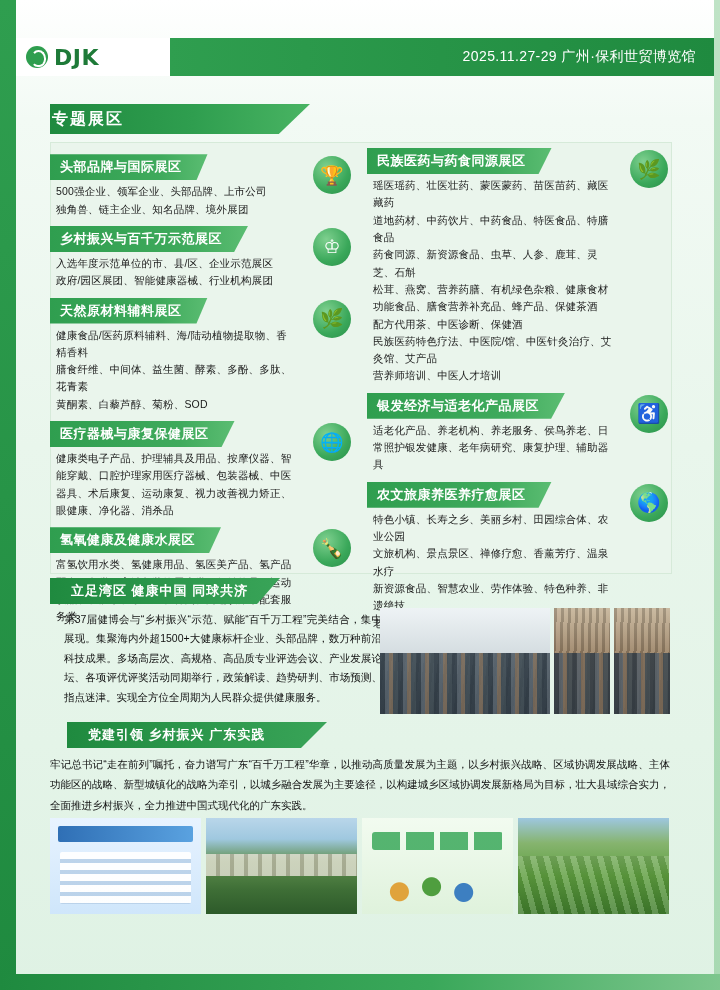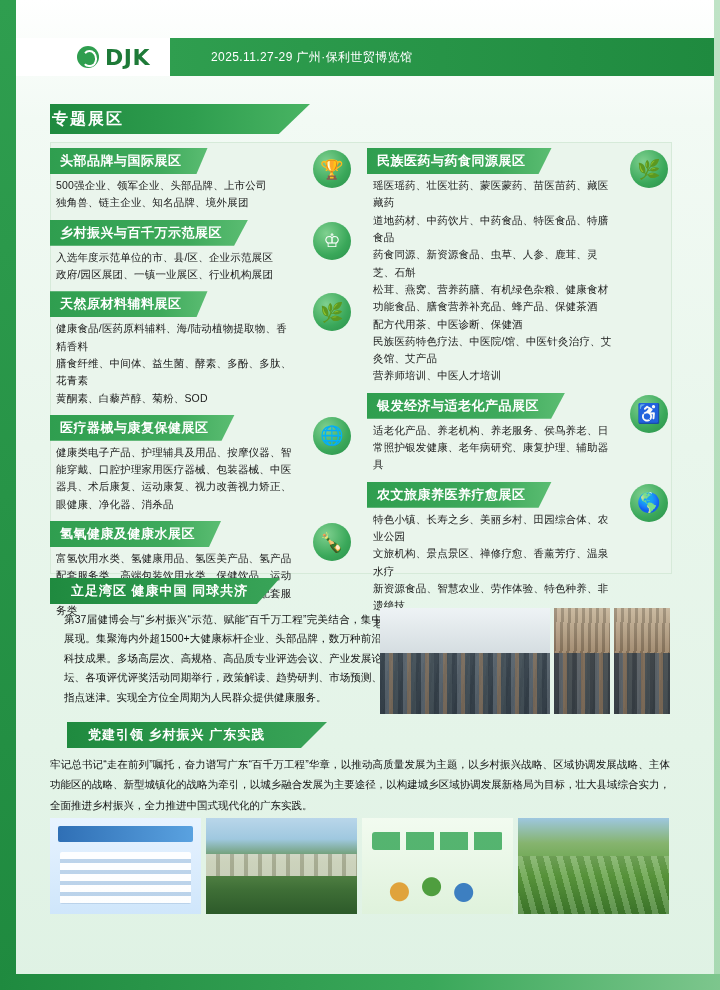--- a/index.html
+++ b/index.html
@@ -40,23 +40,22 @@
     height: 38px;
     background: linear-gradient(90deg, #ffffff 0%, #ffffff 22%, #2f9e4f 22%, #1f8a3f 100%);
     display: flex;
     align-items: center;
   }
   .logo {
     width: 150px;
     display: flex;
     align-items: center;
     gap: 6px;
-    padding-left: 16px;
+    padding-left: 10px;
     box-sizing: border-box;
-    margin-left: 45px;
   }
   .logo-mark {
     width: 22px; height: 22px;
     border-radius: 50%;
     background: #2f9e4f;
     position: relative;
     flex: 0 0 auto;
   }
   .logo-mark::after {
     content: "";
@@ -69,23 +68,24 @@
   }
   .logo-text {
     font-size: 22px;
     font-weight: bold;
     color: #1e7a38;
     letter-spacing: 0.5px;
     font-family: "DejaVu Sans", sans-serif;
   }
   .header-date {
     flex: 1;
-    text-align: left;
+    text-align: right;
     color: #ffffff;
-    font-size: 12px;
+    font-size: 14px;
+    padding-right: 18px;
     letter-spacing: 0.4px;
   }
   
   .ribbon {
     position: absolute;
     left: 50px; top: 104px;
     width: 260px; height: 30px;
   }
   .ribbon-inner {
     width: 100%; height: 100%;
@@ -108,20 +108,21 @@
     height: 430px;
     background: #eaf5ec;
     border: 1px solid #d6ead9;
   }
   .cols {
     position: absolute;
     left: 50px; top: 148px;
     width: 620px;
     display: flex;
     gap: 14px;
+    align-items: center;
   }
   .col {
     width: 303px;
   }
   .block {
     position: relative;
     margin-bottom: 8px;
   }
   .block-title {
     display: inline-block;
@@ -333,21 +334,21 @@
         <div class="block-title">头部品牌与国际展区</div>
         <div class="icon-badge">🏆</div>
         <div class="block-body" style="white-space:pre-line">500强企业、领军企业、头部品牌、上市公司
 独角兽、链主企业、知名品牌、境外展团</div>
       </div>
 
       <div class="block">
         <div class="block-title">乡村振兴与百千万示范展区</div>
         <div class="icon-badge">♔</div>
         <div class="block-body" style="white-space:pre-line">入选年度示范单位的市、县/区、企业示范展区
-政府/园区展团、一镇一业展区、行业机构展团</div>
+政府/园区展团、智能健康器械、行业机构展团</div>
       </div>
 
       <div class="block">
         <div class="block-title">天然原材料辅料展区</div>
         <div class="icon-badge">🌿</div>
         <div class="block-body" style="white-space:pre-line">健康食品/医药原料辅料、海/陆动植物提取物、香精香料
 膳食纤维、中间体、益生菌、酵素、多酚、多肽、花青素
 黄酮素、白藜芦醇、菊粉、SOD</div>
       </div>
 

